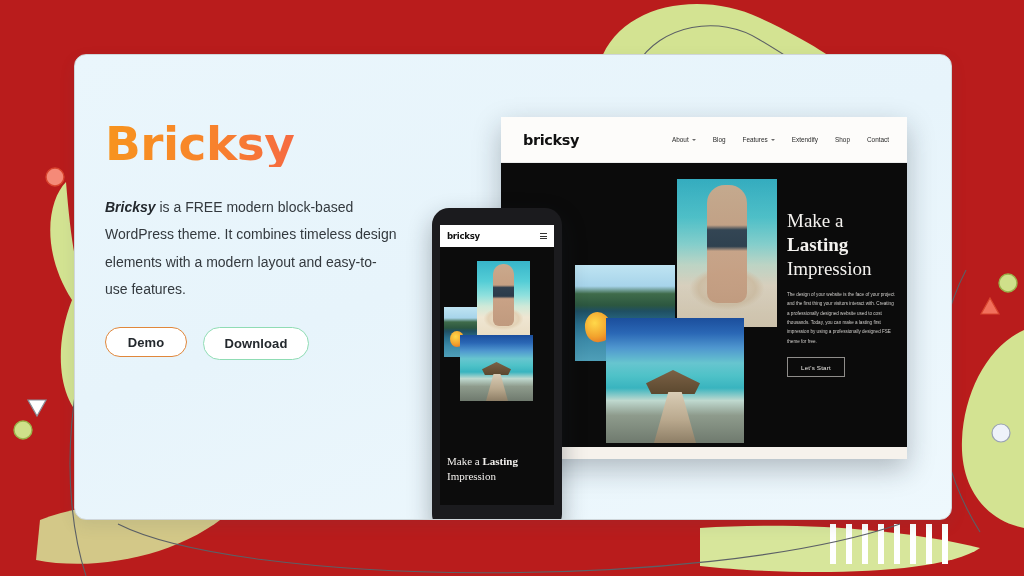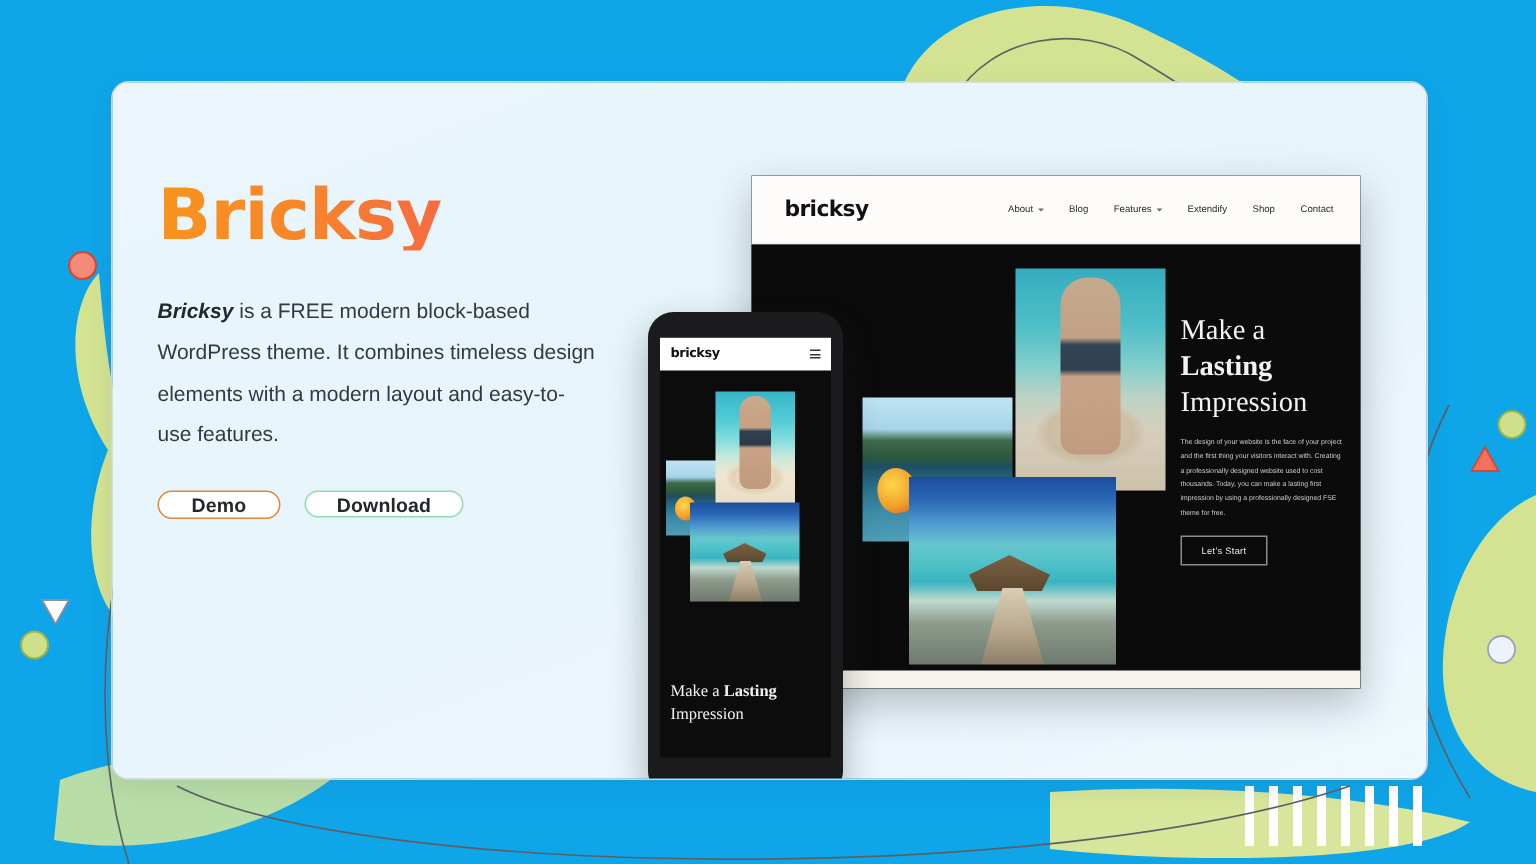--- a/index.html
+++ b/index.html
@@ -3,21 +3,21 @@
 <meta charset="utf-8">
 <style>
   * { box-sizing: border-box; margin: 0; padding: 0; }
   html, body {
     width: 1024px; height: 576px;
     overflow: hidden;
     background: #ffffff;
     font-family: "Liberation Sans", sans-serif;
   }
 
-  #stage { position: relative; width: 1024px; height: 576px; background:#0ea5e9; overflow:hidden; }
+  #stage { position: relative; width: 1024px; height: 576px; background:#b91c1c; overflow:hidden; }
 
   
   .deco { position: absolute; pointer-events: none; }
   #deco-svg { position:absolute; left:0; top:0; width:1024px; height:576px; }
 
   
   #card {
     position: absolute;
     left: 74px; top: 54px;
     width: 878px; height: 466px;
@@ -71,22 +71,22 @@
   .btn {
     border-radius: 22px;
     background: #fff;
     font-size: 13px;
     font-weight: 700;
     color: #23282d;
     display:flex; align-items:center; justify-content:center;
     cursor: pointer;
     letter-spacing: .1px;
   }
-  #btn-demo { width: 82px; height: 19px; border: 1.6px solid #e0873b; }
-  #btn-download { width: 106px; height: 18px; border: 1.6px solid #8fdcb4; }
+  #btn-demo { width: 82px; height: 30px; border: 1.6px solid #e0873b; }
+  #btn-download { width: 106px; height: 33px; border: 1.6px solid #8fdcb4; }
 
   
   #desktop {
     position:absolute; left:426px; top:62px;
     width: 406px; height: 342px;
     background:#0a0a0a;
     box-shadow: 0 10px 26px rgba(20,30,40,.28);
     overflow:hidden;
   }
   #desk-nav {

